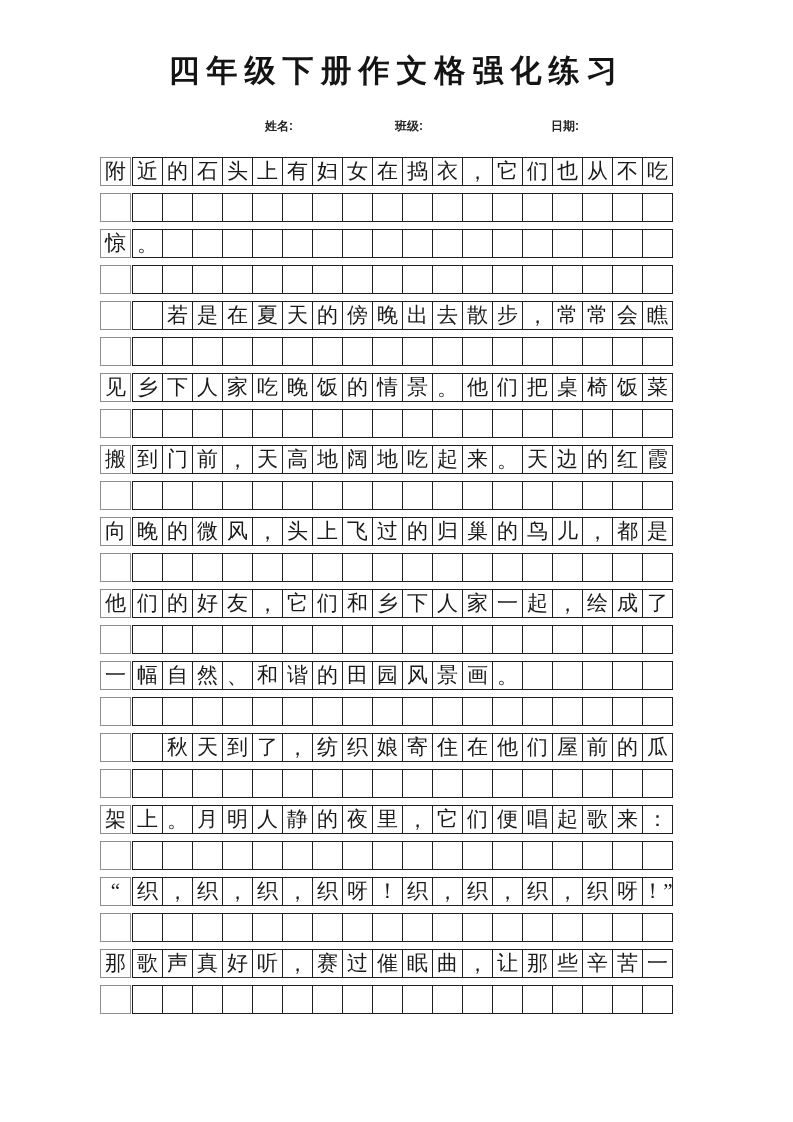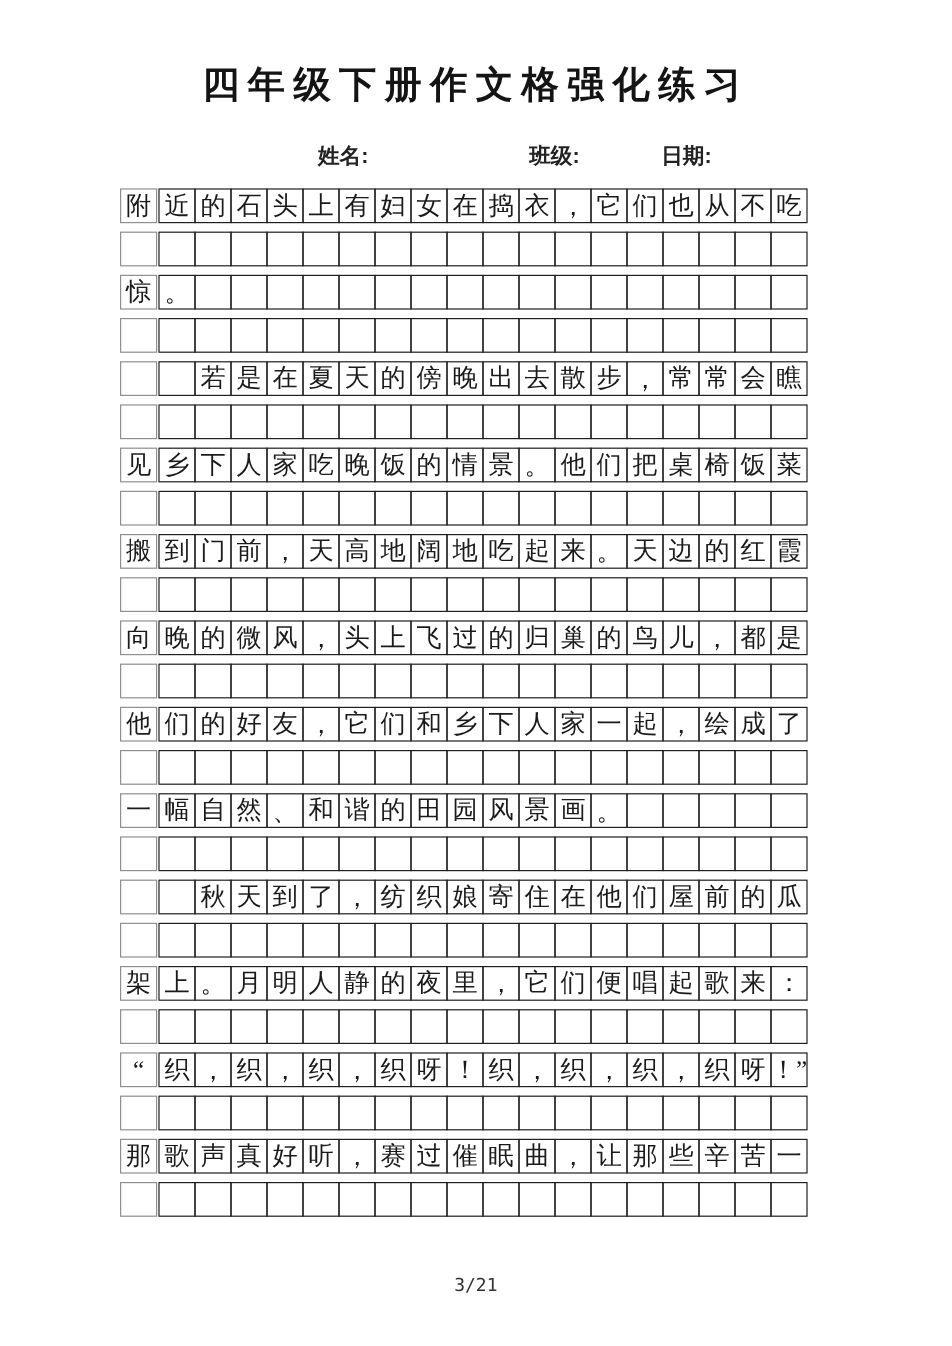--- a/index.html
+++ b/index.html
@@ -14,25 +14,25 @@
     position:absolute; top:50px; left:0; right:0;
     text-align:center;
     font-size:31px; font-weight:600;
     letter-spacing:7px;
     color:#141414;
     font-family:"Liberation Serif", serif;
   }
   .fields {
     position:absolute; top:118px; left:0; right:0; height:24px;
     font-family:"Liberation Sans", sans-serif;
-    font-size:18px; color:#222222; font-weight:600;
+    font-size:12px; color:#222222; font-weight:600;
   }
   .field-label { position:absolute; top:0; }
   .field-name  { left:265px; }
-  .field-class { left:441px; }
+  .field-class { left:395px; }
   .field-date  { left:551px; }
   .grid {
     position:absolute; top:157px; left:100px;
   }
   .g-row { display:flex; height:29px; margin-bottom:7px; }
   .g-cell {
     box-sizing:border-box;
     width:31px; height:29px;
     border:1px solid var(--grid-line, #1f1f1f);
     margin-left:-1px;
@@ -570,15 +570,14 @@
         <div class="g-cell"></div>
         <div class="g-cell"></div>
         <div class="g-cell"></div>
         <div class="g-cell"></div>
         <div class="g-cell"></div>
         <div class="g-cell"></div>
         <div class="g-cell"></div>
       </div>
     </div>
 
-  <div class="page-number">3/21</div>
 
 </div>
 
 </body></html>

